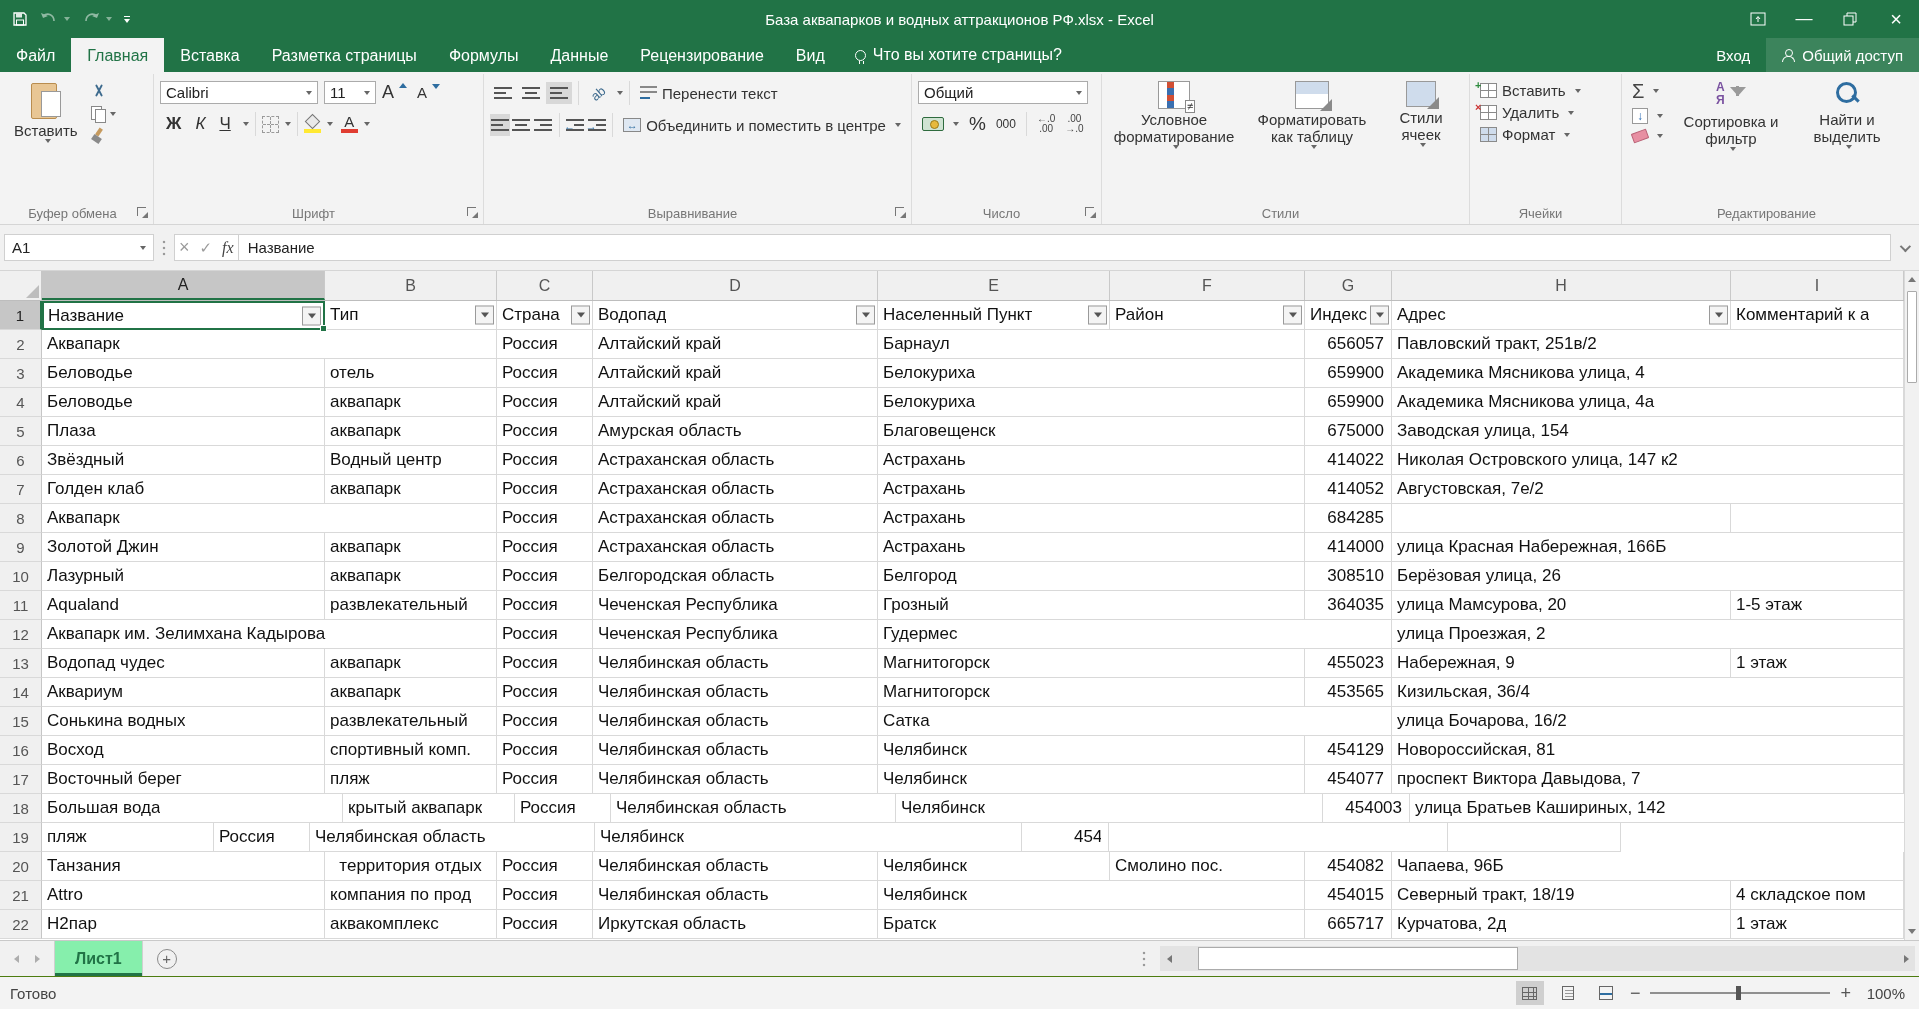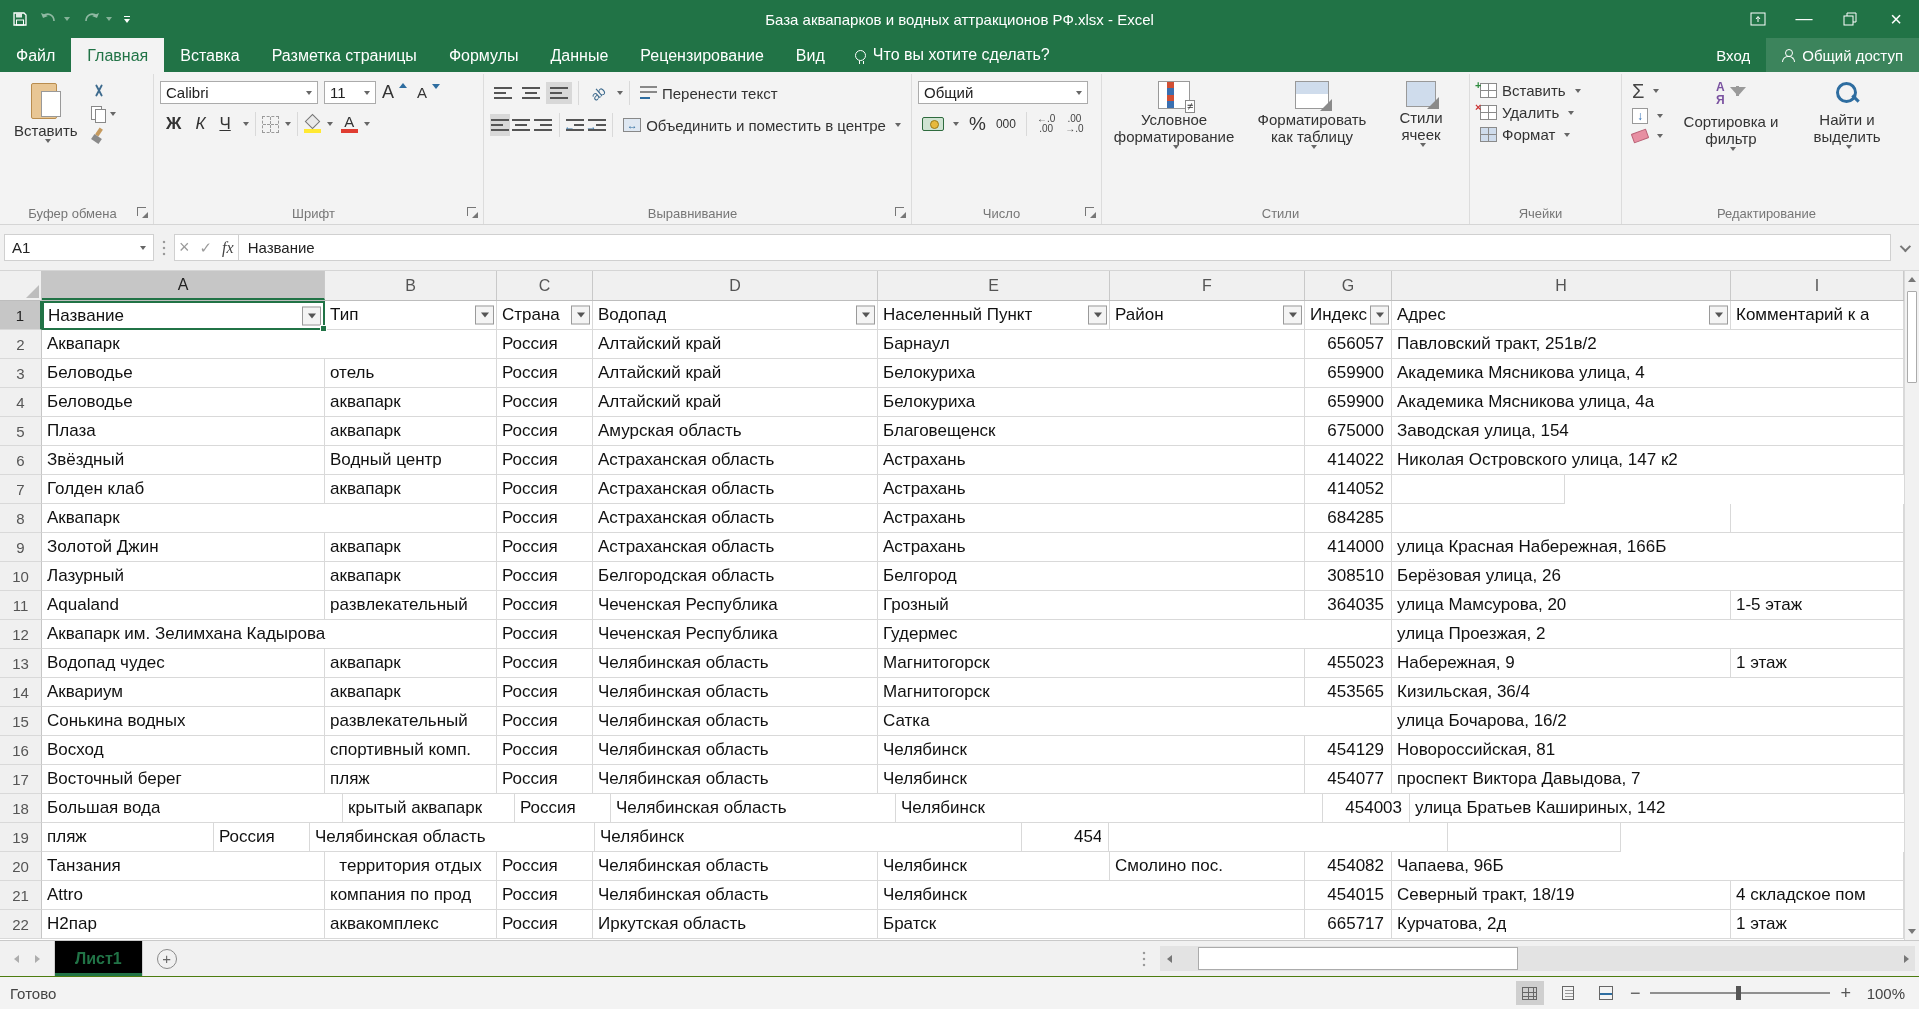--- a/index.html
+++ b/index.html
@@ -131,21 +131,21 @@
   .vscroll{width:15px;background:#F1F1F1;border-left:1px solid #D9D9D9;position:relative}
   .varr{position:absolute;left:0;right:0;height:17px;display:flex;align-items:center;justify-content:center}
   .vthumb{position:absolute;left:2px;right:2px;top:20px;height:92px;background:#fff;border:1px solid #ABABAB;border-radius:1px}
   .tri-up{border-bottom:5px solid #777;border-left:4px solid transparent;border-right:4px solid transparent}
   .tri-dn{border-top:5px solid #777;border-left:4px solid transparent;border-right:4px solid transparent}
   .tri-l{border-right:5px solid #777;border-top:4px solid transparent;border-bottom:4px solid transparent}
   .tri-r{border-left:5px solid #777;border-top:4px solid transparent;border-bottom:4px solid transparent}
   
   .tabstrip{height:36px;background:#F1F1F1;border-top:1px solid #C9C9C9;display:flex;align-items:stretch;position:relative}
   .navarrs{display:flex;align-items:center;gap:16px;padding:0 14px;opacity:.55}
-  .sheettab{display:flex;align-items:center;padding:0 20px;font-size:16px;font-weight:bold;color:#217346;background:#000000;border-left:1px solid #D0D0D0;border-right:1px solid #D0D0D0;box-shadow:inset 0 -3px 0 #217346}
+  .sheettab{display:flex;align-items:center;padding:0 20px;font-size:16px;font-weight:bold;color:#217346;background:#86efac;border-left:1px solid #D0D0D0;border-right:1px solid #D0D0D0;box-shadow:inset 0 -3px 0 #217346}
   .addsheet{width:20px;height:20px;border:1px solid #8a8a8a;border-radius:50%;color:#666;display:flex;align-items:center;justify-content:center;font-size:15px;margin:auto 0 auto 14px}
   .hscroll{position:absolute;left:1160px;right:4px;top:5px;bottom:5px;background:#E3E3E3;display:flex;align-items:center}
   .hthumb{position:absolute;left:38px;width:320px;top:1px;bottom:1px;background:#fff;border:1px solid #ABABAB}
   .harr{width:18px;height:100%;display:flex;align-items:center;justify-content:center}
   .harr.rt{margin-left:auto}
   .stripdots{position:absolute;left:1142px;top:9px;width:4px;height:18px;background:radial-gradient(circle,#9a9a9a 1.4px,transparent 1.6px) 0 0/4px 6px repeat-y}
   
   .statusbar{height:33px;background:#F3F3F3;border-top:1px solid #4d7c0f;display:flex;align-items:center;font-size:15px;color:#444}
   .stready{padding-left:10px}
   .stright{margin-left:auto;display:flex;align-items:center;gap:10px;padding-right:14px}
@@ -212,21 +212,21 @@
   <span class="ftab">Файл</span>
   <span class="ftab active">Главная</span>
   <span class="ftab">Вставка</span>
   <span class="ftab">Разметка страницы</span>
   <span class="ftab">Формулы</span>
   <span class="ftab">Данные</span>
   <span class="ftab">Рецензирование</span>
   <span class="ftab">Вид</span>
   <span class="tellme">
       <span class="bulb"></span>
-      <span>Что вы хотите сделать?</span>
+      <span>Что вы хотите страницы?</span>
     </span>
   <span class="signin">Вход</span>
   <span class="share">
       <span class="person"></span>
       <span>Общий доступ</span>
     </span>
 </div>
 
 <div class="ribbon">
 
@@ -668,20 +668,23 @@
         </div>
         <div class="cell" style="width: 285px;">
           <span style="overflow: hidden; text-overflow: clip; white-space: nowrap;">Астраханская область</span>
         </div>
         <div class="cell ovfhost" style="width: 232px;">
           <span class="ovf" style="width: 421px;">Астрахань</span>
         </div>
         <div class="cell" style="width: 195px;"></div>
         <div class="cell numc" style="width: 87px;">
           <span style="overflow: hidden; text-overflow: clip; white-space: nowrap;">414052</span>
+        </div>
+        <div class="cell ovfhost" style="width: 339px;">
+          <span class="ovf" style="width: 506px;">Августовская, 7е/2</span>
         </div>
         <div class="cell" style="width: 173px;"></div>
       </div>
       <div class="grow">
         <div class="rnum">8</div>
         <div class="cell ovfhost" style="width: 283px;">
           <span class="ovf" style="width: 449px;">Аквапарк</span>
         </div>
         <div class="cell" style="width: 172px;"></div>
         <div class="cell" style="width: 96px;">

